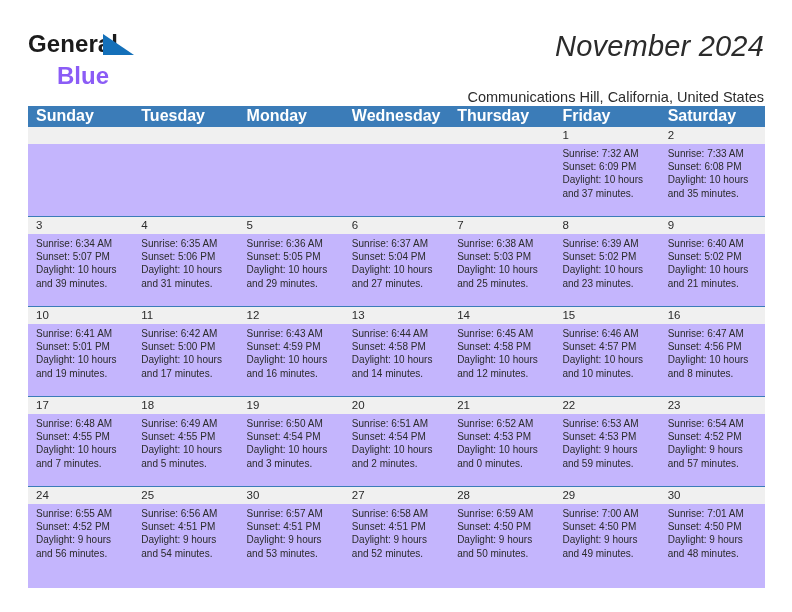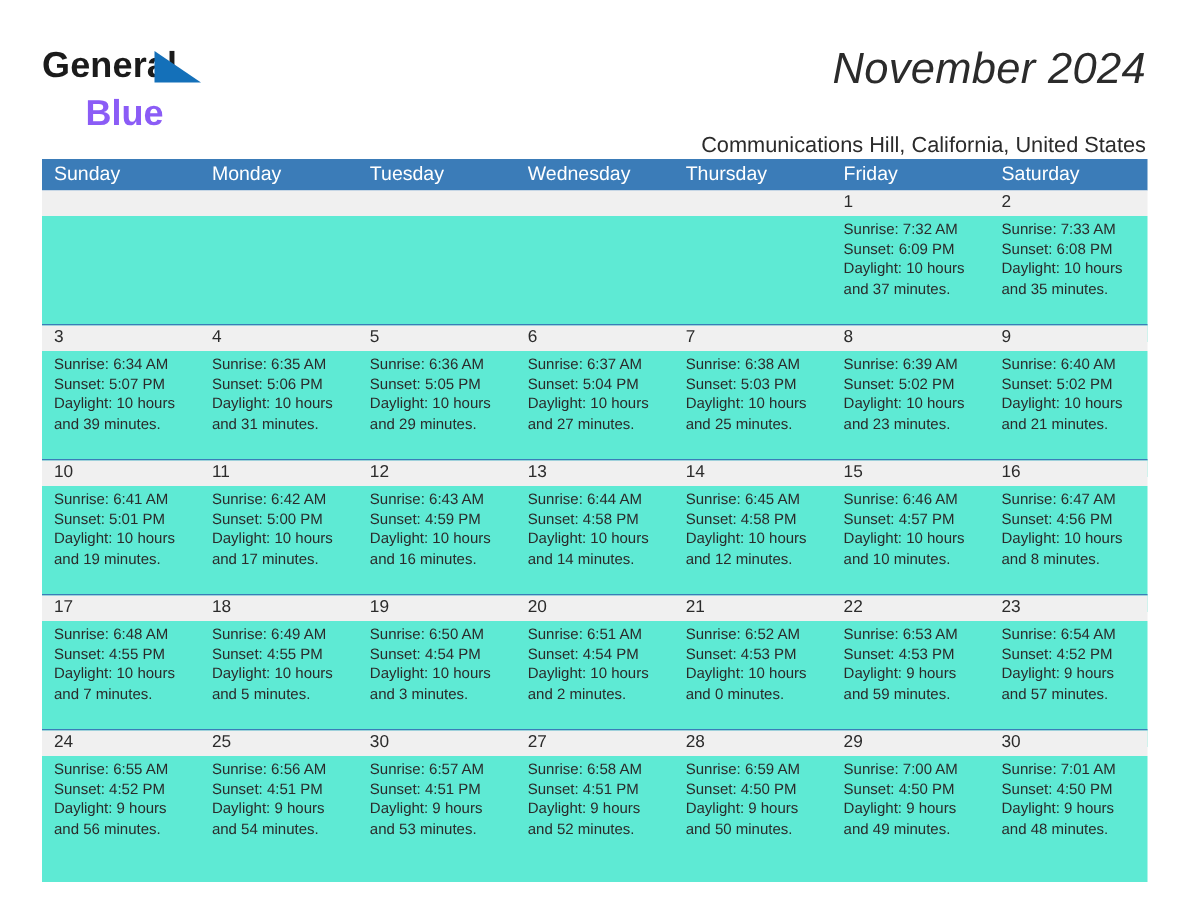--- a/index.html
+++ b/index.html
@@ -94,25 +94,26 @@
     width: 737px;
   }
   .cal-head {
     display: flex;
     background: #3b7cb8;
     height: 20px;
   }
   .cal-head .cell {
     flex: 1 1 0;
     color: #ffffff;
-    font-size: 13px;
+    font-size: 16px;
     line-height: 20px;
     padding-left: 8px;
     white-space: nowrap;
     overflow: hidden;
+    font-weight: bold;
   }
 
   .week {
     border-top: 1.5px solid #3b7cb8;
     position: relative;
     height: 90px;
   }
   .week:first-of-type { border-top: none; }
   .week-dates {
     display: flex;
@@ -121,21 +122,21 @@
   }
   .week-dates .dnum {
     flex: 1 1 0;
     font-size: 11.5px;
     line-height: 17px;
     color: #2b2b2b;
     padding-left: 8px;
   }
   .week-body {
     display: flex;
-    background: #5eead4;
+    background: #c4b5fd;
     height: 84px;
   }
   .week-body .dbody {
     flex: 1 1 0;
     padding-left: 8px;
     padding-top: 3px;
     font-size: 10px;
     line-height: 13.2px;
     color: #2b2b2b;
   }
@@ -158,22 +159,22 @@
       <div class="cal-title">November 2024</div>
       <div class="cal-subtitle">Communications Hill, California, United States</div>
     </div>
 
   </div>
 
   <div class="calendar">
 
     <div class="cal-head">
       <div class="cell">Sunday</div>
+      <div class="cell">Tuesday</div>
       <div class="cell">Monday</div>
-      <div class="cell">Tuesday</div>
       <div class="cell">Wednesday</div>
       <div class="cell">Thursday</div>
       <div class="cell">Friday</div>
       <div class="cell">Saturday</div>
     </div>
 
     <div class="week">
       <div class="week-dates">
         <div class="dnum"></div>
         <div class="dnum"></div>

